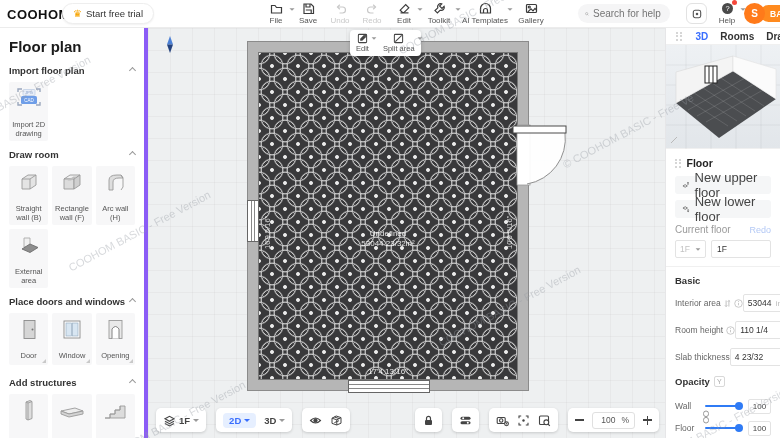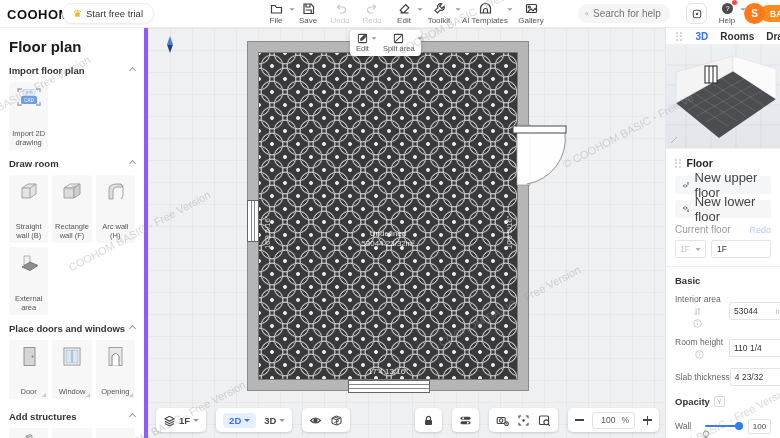--- a/index.html
+++ b/index.html
@@ -35,21 +35,21 @@
   #plan-badge { position:absolute; left:760px; top:5px; height:17px; padding:0 10px 0 10px; background:#ff8a1e; border-radius:9px 0 0 9px; color:#fff; font-size:8.5px; font-weight:700; display:flex; align-items:center; }
 
   
   #sidebar { position:absolute; left:0; top:28px; width:148px; bottom:0; background:#fff; border-right:4px solid #8b5cf6; z-index:30; padding:8px 9px; overflow:hidden; }
   #sidebar-title { font-size:15px; font-weight:700; color:#1a1a1a; margin:2px 0 10px; }
   .sec-head { display:flex; align-items:center; justify-content:space-between; margin:8px 0 6px; }
   .sec-title { font-size:9.5px; font-weight:700; color:#333; }
   .tile-grid { display:grid; grid-template-columns:repeat(3,1fr); gap:4px; }
   .tile { position:relative; background:#f7f7f8; border-radius:2px; padding:4px 1px 3px; display:flex; flex-direction:column; align-items:center; min-height:52px; cursor:pointer; }
   .tile-ic { height:26px; display:flex; align-items:center; justify-content:center; }
-  .tile-lb { font-size:7.5px; color:#555; text-align:center; line-height:1.2; margin-top:17px; }
+  .tile-lb { font-size:7.5px; color:#555; text-align:center; line-height:1.2; margin-top:8px; }
   .tile .corner { position:absolute; right:2px; bottom:2px; width:0; height:0; border-left:4px solid transparent; border-bottom:4px solid #c9c9c9; }
 
   
   #canvas { position:absolute; left:148px; top:28px; right:115px; bottom:0; background:#eef0f1; z-index:10; overflow:hidden;
     background-image: linear-gradient(rgba(0,0,0,.032) 1px, transparent 1px), linear-gradient(90deg, rgba(0,0,0,.032) 1px, transparent 1px);
     background-size:22px 22px; }
   #compass { position:absolute; left:18px; top:8px; }
   #edit-toolbar { position:absolute; left:202px; top:2px; height:26px; background:#fff; border-radius:4px; box-shadow:0 1px 4px rgba(0,0,0,.18); display:flex; align-items:center; padding:0 6px; gap:10px; z-index:20; }
   .et-item { position:relative; display:flex; flex-direction:column; align-items:center; color:#444; cursor:pointer; }
   .et-item svg { width:11px; height:11px; }
@@ -100,21 +100,21 @@
   .rbtn svg { width:10px; height:10px; }
   .cf-row { display:flex; align-items:center; justify-content:space-between; margin:6px 0 5px; }
   .cf-label { font-size:10px; color:#9a9a9a; }
   .redo-link { font-size:9px; color:#b4c9f5; cursor:pointer; }
   .cf-inputs { display:flex; gap:5px; margin-bottom:8px; }
   .mini-select { width:32px; height:18px; border:1px solid #e3e3e3; border-radius:2px; display:flex; align-items:center; justify-content:space-between; padding:0 4px; font-size:8.5px; color:#c2c2c2; }
   .cf-inputs input { width:60px; height:18px; border:1px solid #e3e3e3; border-radius:2px; font-size:8.5px; color:#333; padding:0 5px; outline:none; font-family:"Liberation Sans",sans-serif; }
   .rdivider { height:1px; background:#f0f0f0; margin:4px -9px 8px; }
   .rsec-title { font-size:9.5px; font-weight:700; color:#333; margin-bottom:8px; display:flex; align-items:center; gap:4px; }
   .field-row { display:flex; align-items:center; margin-bottom:9px; }
-  .field-label { font-size:8.5px; color:#666; display:flex; align-items:center; gap:3px; white-space:nowrap;flex-direction:column; }
+  .field-label { font-size:8.5px; color:#666; display:flex; align-items:center; gap:3px; white-space:nowrap; }
   .field-box { margin-left:auto; margin-right:-16px; width:58px; height:18px; border:1px solid #e3e3e3; border-radius:2px; display:flex; align-items:center; padding:0 4px; gap:3px; }
   .field-val { font-size:8.5px; color:#333; }
   .field-unit { font-size:8px; color:#bbb; margin-left:auto; }
   .kbd { width:11px; height:11px; border:1px solid #d8d8d8; border-radius:2px; font-size:7px; color:#aaa; display:flex; align-items:center; justify-content:center; font-weight:400; }
   .sliders-wrap { position:relative; }
   .slider-row { display:flex; align-items:center; height:22px; gap:6px; }
   .slider-label { width:24px; font-size:8.5px; color:#666; }
   .slider-track { position:relative; flex:1; height:2px; background:#2f7bf5; border-radius:1px; }
   .slider-knob { position:absolute; right:-1px; top:-3.5px; width:8px; height:8px; border-radius:50%; background:#2f7bf5; cursor:pointer; }
   .slider-val { width:23px; height:15px; border:1px solid #e3e3e3; border-radius:2px; font-size:8px; color:#444; text-align:center; outline:none; font-family:"Liberation Sans",sans-serif; }

